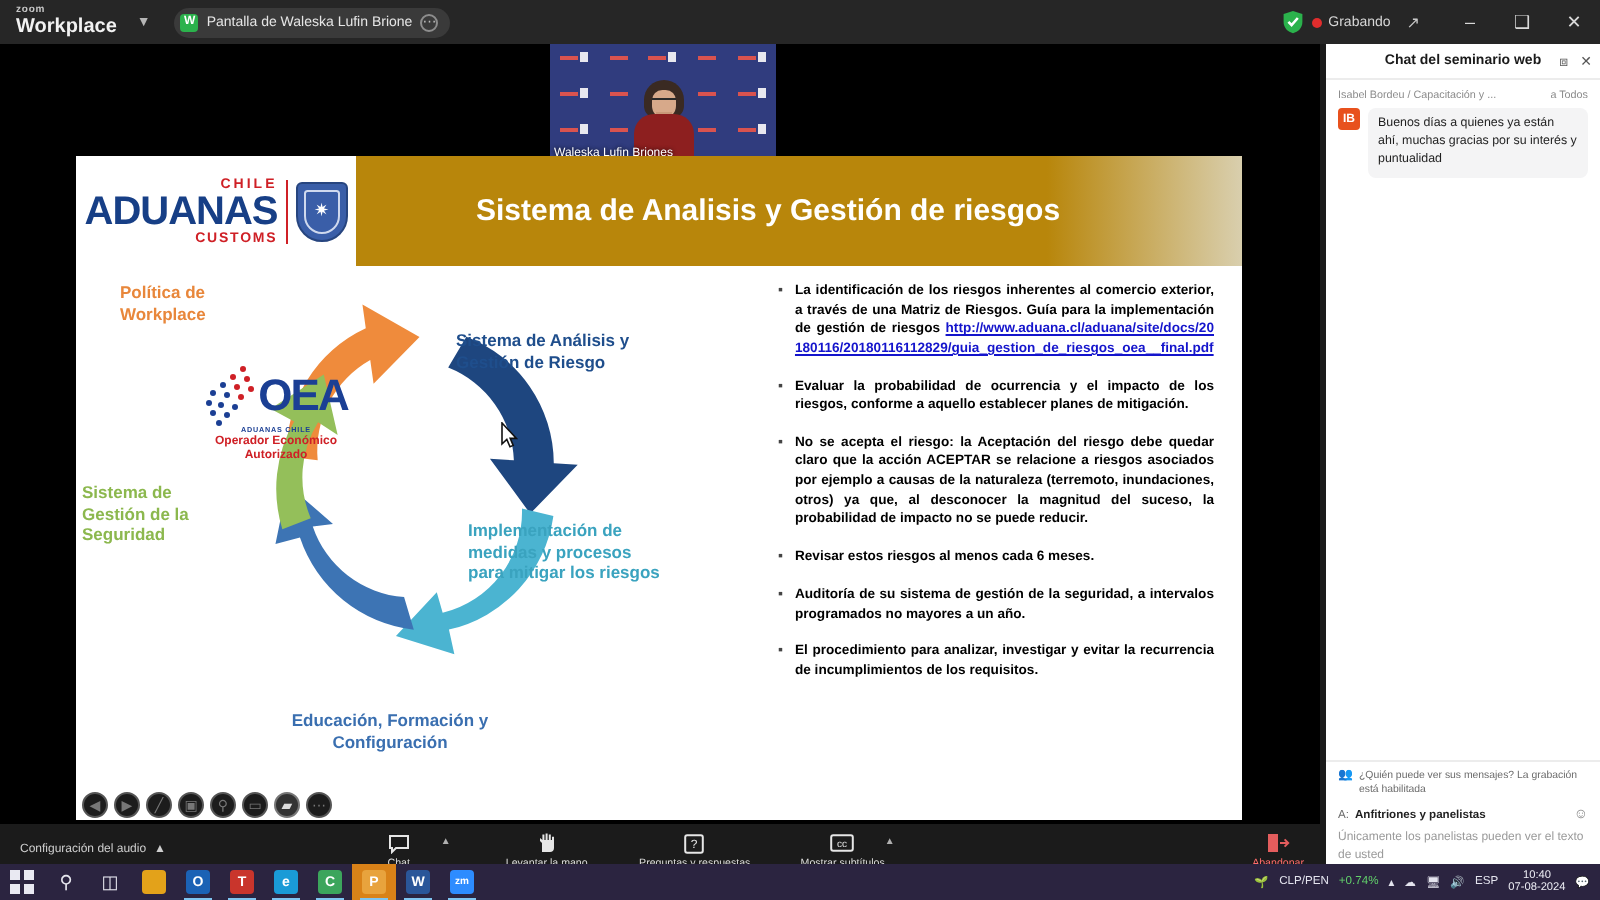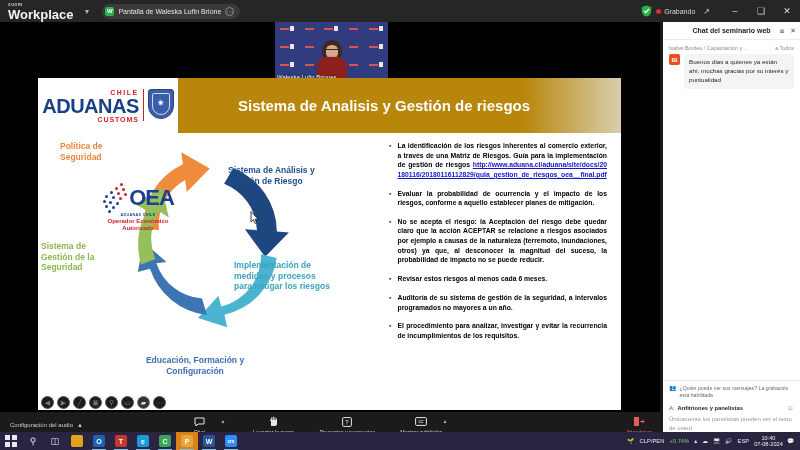--- a/index.html
+++ b/index.html
@@ -12,21 +12,21 @@
   #app { position: relative; width: 800px; height: 450px; }
 
   
   .titlebar {
     position: absolute; left: 0; top: 0; width: 800px; height: 22px;
     background: #262626; display: flex; align-items: center;
   }
   .zoom-brand { display: flex; flex-direction: column; justify-content: center;
     padding-left: 8px; line-height: 1; }
   .zoom-brand .z1 { font-size: 5px; color: #c8c8c8; letter-spacing: .4px; font-weight: bold; }
-  .zoom-brand .z2 { font-size: 13px; color: #f2f2f2; font-weight: bold; margin-top: 1px; text-align: right; }
+  .zoom-brand .z2 { font-size: 10px; color: #f2f2f2; font-weight: bold; margin-top: 1px; text-align: right; }
   .tb-caret { color: #b5b5b5; font-size: 7px; margin-left: 10px; }
   .tab {
     margin-left: 12px; height: 15px; background: #3a3a3a; border-radius: 8px;
     display: flex; align-items: center; padding: 0 6px 0 3px; gap: 4px;
   }
   .tab-ico { width: 9px; height: 9px; border-radius: 2px; background: #2bb24c;
     color: #fff; font-size: 6px; display: flex; align-items: center; justify-content: center; font-weight: bold;}
   .tab-label { font-size: 7px; color: #e6e6e6; white-space: nowrap; }
   .tab-more { font-size: 7px; color: #bdbdbd; border: 1px solid #8d8d8d;
     border-radius: 50%; width: 9px; height: 9px; display:flex; align-items:center;
@@ -73,21 +73,21 @@
     text-shadow: 0 0 2px #000;
   }
 
   
   .slide {
     position: absolute; left: 38px; top: 56px; width: 583px; height: 332px;
     background: #fff; overflow: hidden;
   }
   .slide-head { display: flex; height: 55px; }
   .slide-logo { width: 140px; display: flex; align-items: center; justify-content: center; }
-  .logo-wrap { display: flex; gap: 4px; }
+  .logo-wrap { display: flex; align-items: center; gap: 4px; }
   .logo-text { text-align: right; line-height: 1; }
   .logo-chile { font-size: 7px; color: #cf2026; font-weight: bold; letter-spacing: 1.5px; }
   .logo-aduanas { font-size: 20px; color: #173f86; font-weight: bold; letter-spacing: -.5px; }
   .logo-customs { font-size: 7px; color: #cf2026; font-weight: bold; letter-spacing: .9px; }
   .logo-sep { width: 1px; height: 32px; background: #cf2026; }
   .logo-crest { width: 26px; height: 30px; background: #3a5ea8;
     border-radius: 3px 3px 13px 13px; position: relative;
     border: 1px solid #27457f; }
   .crest-in { position: absolute; inset: 3px; border: 1px solid #cfd9ee; border-radius: 2px 2px 10px 10px;
     display:flex; align-items:center; justify-content:center; }
@@ -382,21 +382,21 @@
                 <span style="left:10px; top:23px; background:#1b3f94"></span>
                 <span style="left:6px;  top:27px; background:#1b3f94"></span>
               </div>
               <div class="oea-word">OEA</div>
             </div>
             <div class="oea-sub1">ADUANAS CHILE</div>
             <div class="oea-sub2">Operador Económico</div>
             <div class="oea-sub2">Autorizado</div>
           </div>
 
-          <div class="lbl lbl-politica">Política de Seguridad</div>
+          <div class="lbl lbl-politica">Política de Workplace</div>
           <div class="lbl lbl-analisis">Sistema de Análisis y Gestión de Riesgo</div>
           <div class="lbl lbl-implement">Implementación de medidas y procesos para mitigar los riesgos</div>
           <div class="lbl lbl-educacion">Educación, Formación y Configuración</div>
           <div class="lbl lbl-gestion">Sistema de Gestión de la Seguridad</div>
 
           <svg class="cursor" viewBox="0 0 9 13">
             <path d="M1 0.5 L1 11 L3.4 8.7 L5 12.4 L6.6 11.7 L5.1 8.2 L8.2 8.2 Z" fill="#fff" stroke="#111" stroke-width="0.8"></path>
           </svg>
         </div>
 

